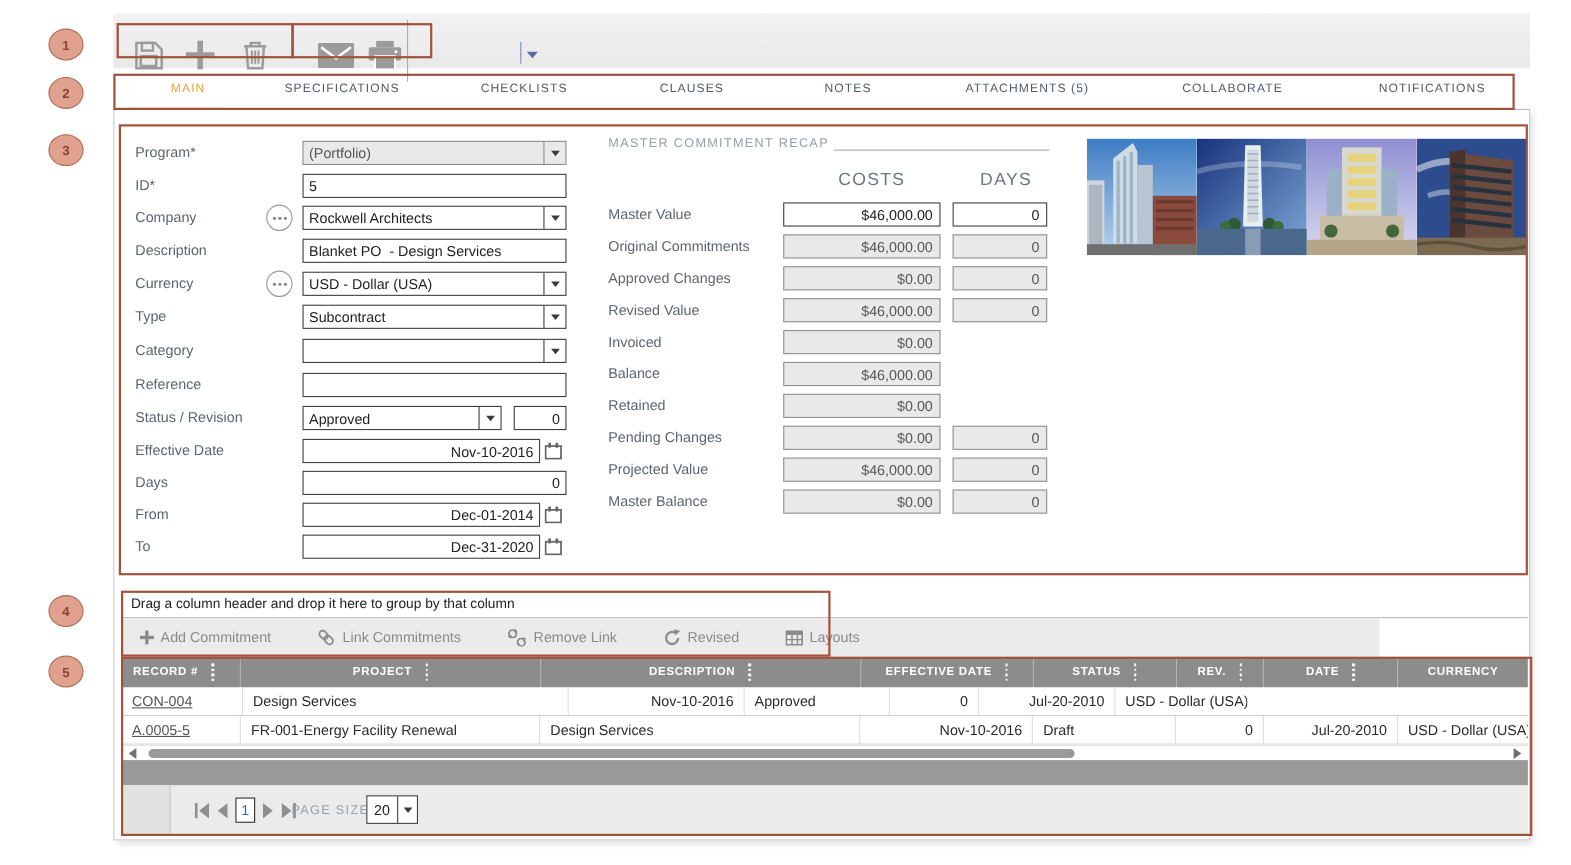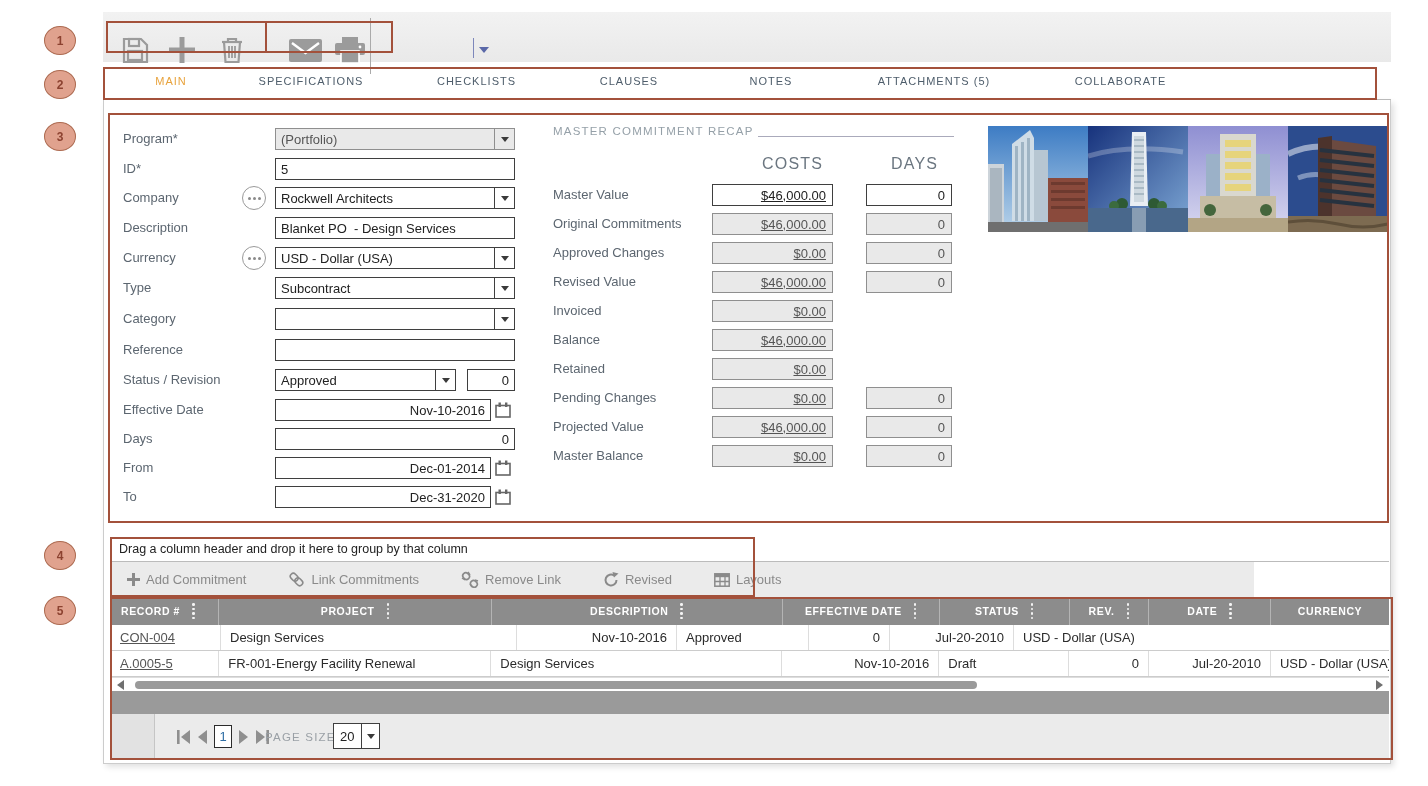--- a/index.html
+++ b/index.html
@@ -54,21 +54,21 @@
   .cal-icon { position:absolute; left:372px; top:3px; cursor:pointer; }
 
   
   .recap-title { position:absolute; left:553px; top:125px; font-size:11.5px; letter-spacing:1.2px; color:#95A0A8; }
   .recap-line { position:absolute; left:758px; top:136px; width:196px; height:1px; background:#aab; }
   .recap-colhead { position:absolute; top:155px; font-size:16px; letter-spacing:1.2px; color:#6B7680; }
   .recap-row { position:absolute; left:553px; height:22px; }
   .recap-row .r-label { position:absolute; left:0; top:0; line-height:22px; font-size:13px; color:#5C6670; white-space:nowrap; }
   .recap-row input { position:absolute; top:0; height:22px; border:1px solid #3f3f3f; background:#fff;
     font-family:"Liberation Sans",sans-serif; font-size:13px; color:#222; text-align:right; padding:0 6px; outline:none; }
-  .recap-row input.cost { left:159px; width:121px;text-decoration:underline; }
+  .recap-row input.cost { left:159px; width:143px; }
   .recap-row input.days { left:313px; width:86px; }
   .recap-row input.dis { background:#E9E9E9; border-color:#8f8f8f; color:#555; }
 
   
   .photos { position:absolute; left:988px; top:126px; width:400px; height:106px; display:flex; }
   .photos svg { display:block; }
 
   
   .drag-bar { position:absolute; left:111px; top:537px; width:1278px; height:25px; background:#fff;
     border-bottom:1px solid #bbb; font-size:12.5px; color:#222; line-height:24px; padding-left:8px; }
@@ -176,20 +176,21 @@
 
   <div class="tabs-underline-border"></div>
   <div class="tabs">
     <div class="tab active">MAIN</div>
     <div class="tab">SPECIFICATIONS</div>
     <div class="tab">CHECKLISTS</div>
     <div class="tab">CLAUSES</div>
     <div class="tab">NOTES</div>
     <div class="tab">ATTACHMENTS (5)</div>
     <div class="tab">COLLABORATE</div>
+    <div class="tab">NOTIFICATIONS</div>
   </div>
 
   <div class="panel"></div>
 
   <div class="f-row" style="top:128px;">
     <div class="f-label">Program*</div>
     <div class="ctrl sel disabled">
       <span class="sel-text">(Portfolio)</span>
       <span class="sel-btn">
           <b></b>

